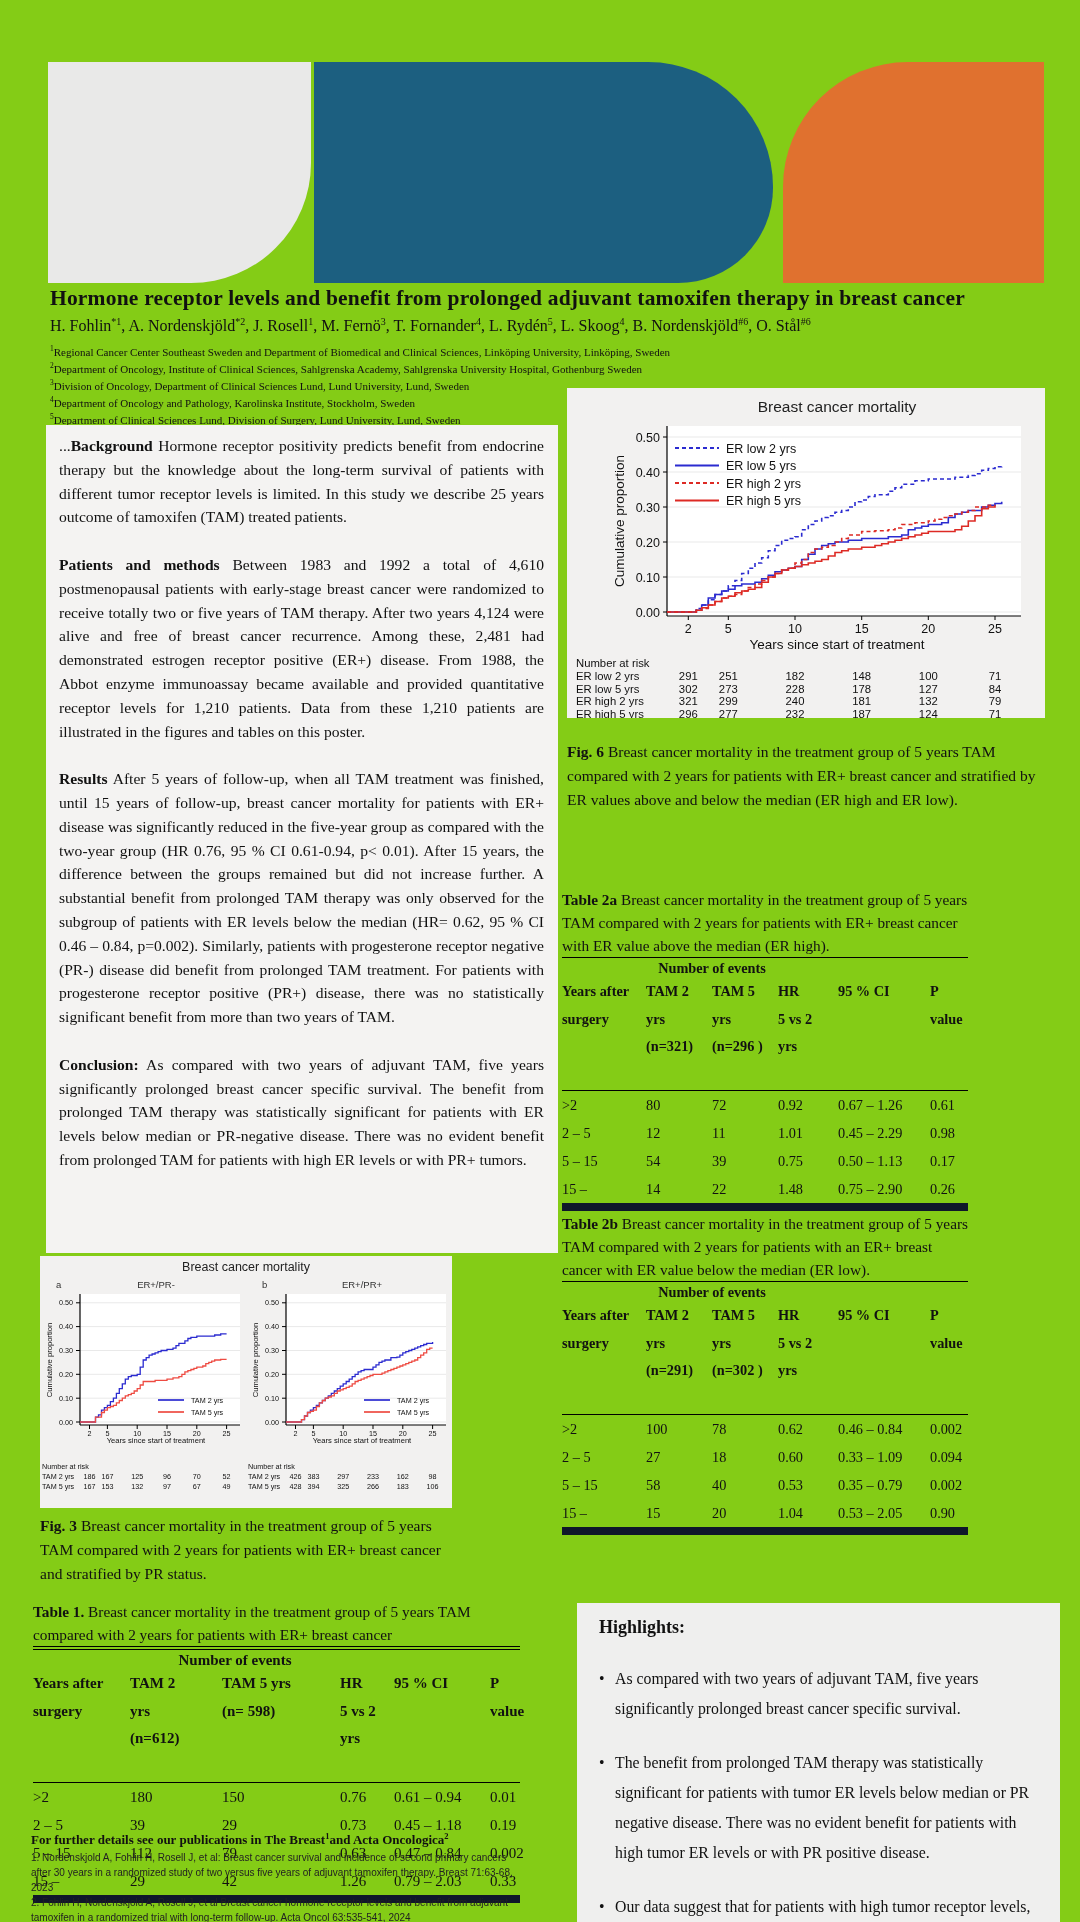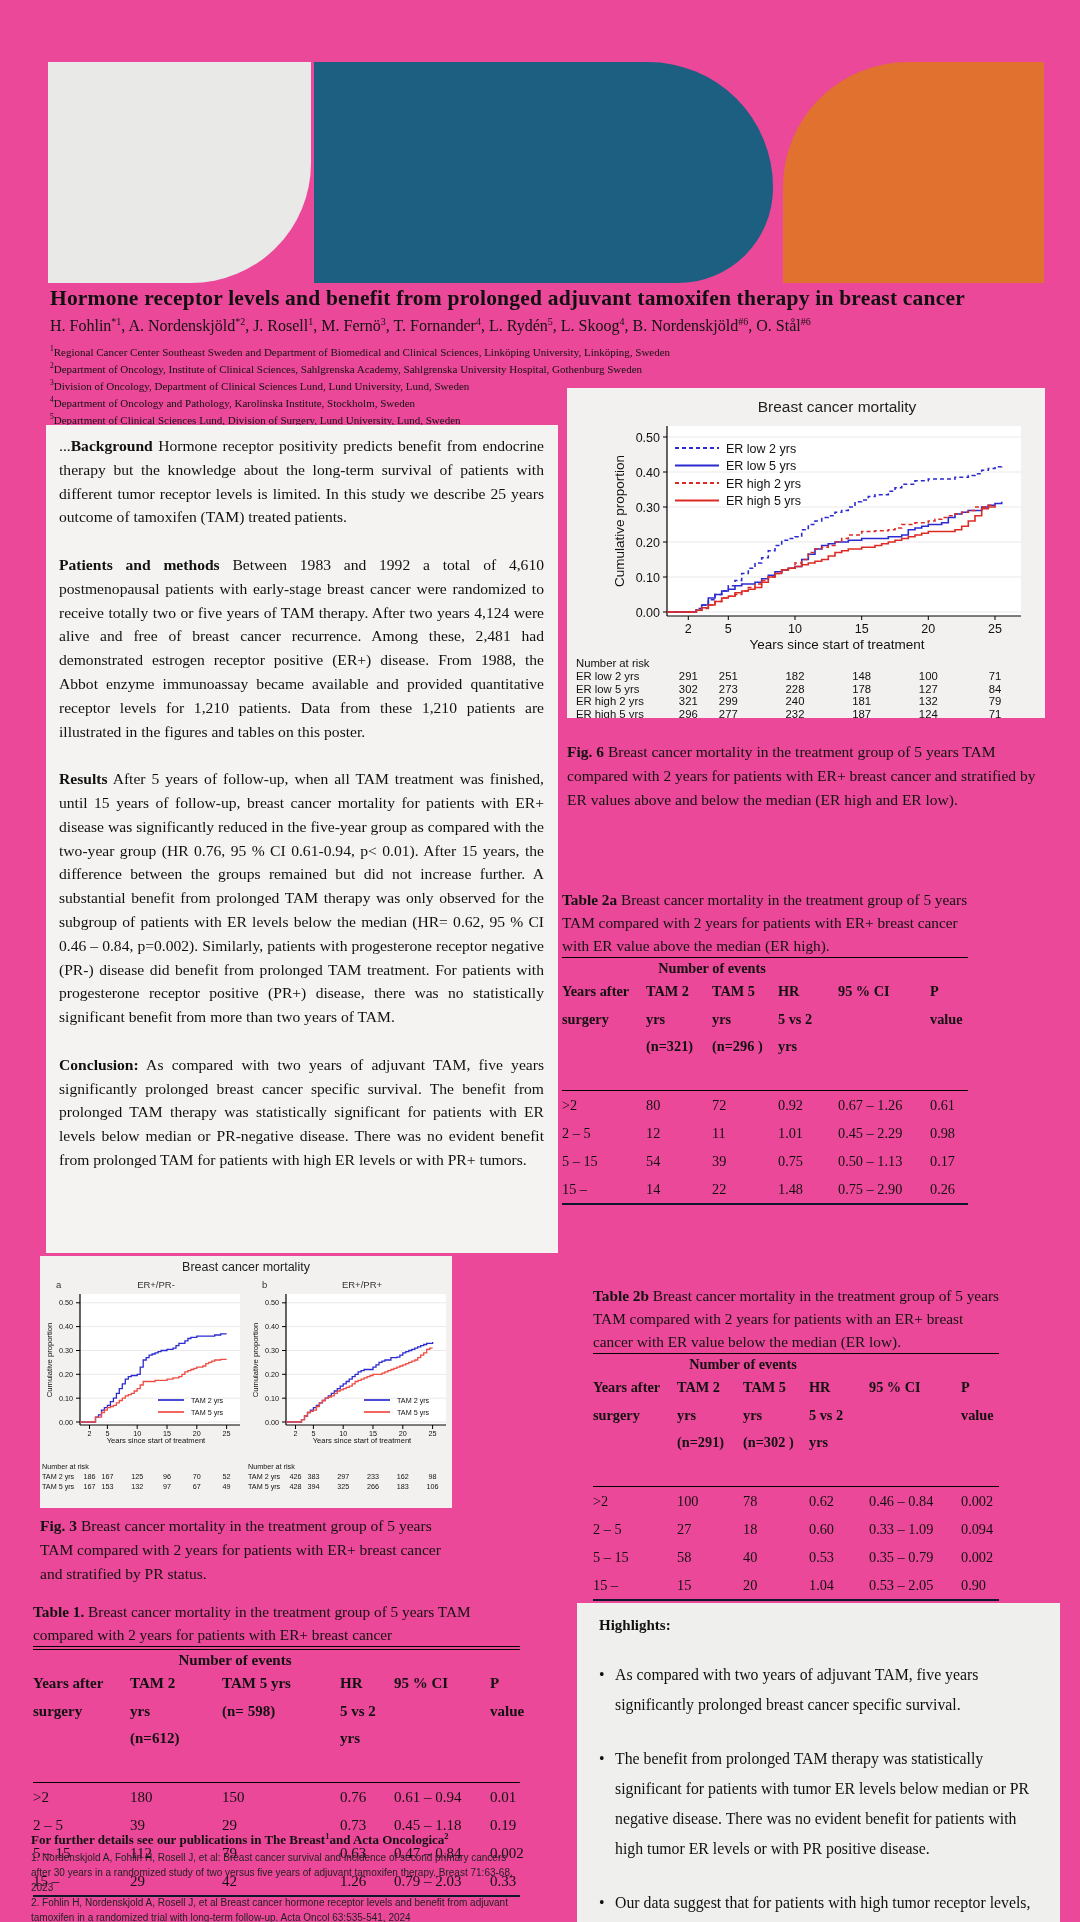--- a/index.html
+++ b/index.html
@@ -1,16 +1,16 @@
 <!DOCTYPE html>
 <html><head>
 <meta charset="utf-8">
 <style>
   html,body{margin:0;padding:0;background:#ffffff;}
-  .poster{position:relative;width:1080px;height:1922px;background:#ec4899;overflow:hidden;
+  .poster{position:relative;width:1080px;height:1922px;background:#84cc16;overflow:hidden;
           font-family:"Liberation Serif",serif;color:#111;}
   .abs{position:absolute;}
   
   .shape{position:absolute;top:62px;height:221px;}
   .shape-gray{left:48px;width:263px;background:#e9e9e8;border-radius:0 0 120px 0;}
   .shape-teal{left:314px;width:459px;background:#1c5f80;border-radius:0 125px 95px 0;}
   .shape-orange{left:783px;width:261px;background:#e0712f;border-radius:125px 0 0 0;}
   
   .title{left:50px;top:286px;width:1010px;font-size:21.5px;font-weight:bold;letter-spacing:.2px;}
   .authors{left:50px;top:316px;width:1000px;font-size:16px;}
@@ -22,40 +22,40 @@
             padding:9px 14px 10px 13px;font-size:15.6px;line-height:23.8px;text-align:justify;}
   .abstract p{margin:0 0 23.8px 0;}
   .abstract p:last-child{margin-bottom:8px;}
   
   .fig2-panel{left:567px;top:388px;width:478px;height:330px;background:#f2f1f0;}
   .caption{font-size:15.5px;line-height:24px;text-align:left;}
   .fig2-caption{left:567px;top:740px;width:478px;}
   .fig3-caption{left:40px;top:1514px;width:420px;}
   
   .tbl-caption{font-size:15.3px;line-height:23px;}
-  .sci-table{display:grid;border-bottom:2px solid #0f172a;font-size:14.3px;}
+  .sci-table{display:grid;border-bottom:8px solid #0f172a;font-size:14.3px;}
   .sci-table .gcell{font-weight:bold;padding:2px 0 1px 0;}
   .sci-table .hcell{font-weight:bold;line-height:27.5px;border-bottom:1.6px solid #000;padding-bottom:2px;}
   .sci-table .bcell{padding:6px 0 5px 0;white-space:nowrap;}
   .rule-top{border-top:1.8px solid #000;}
   .rule-top-double{border-top:4px double #000;}
   .t2a-wrap{left:562px;top:888px;width:406px;}
-  .t2b-wrap{left:562px;top:1284px;width:406px;margin-left:31px;}
+  .t2b-wrap{left:562px;top:1212px;width:406px;}
   .t1-wrap{left:33px;top:1600px;width:487px;}
   .t1-wrap .sci-table{font-size:15px;}
   
   .fig3-panel{left:40px;top:1256px;width:412px;height:252px;background:#f2f1f0;}
   .fig3-title{position:absolute;left:0;top:4px;width:100%;text-align:center;
               font-family:"Liberation Sans",sans-serif;font-size:12.5px;color:#222;}
   .fig3-a{position:absolute;left:0;top:20px;}
   .fig3-b{position:absolute;left:206px;top:20px;}
   
   .highlights{left:577px;top:1603px;width:483px;height:319px;background:#efefee;box-sizing:border-box;
               padding:14px 20px 0 22px;}
-  .highlights h3{margin:0 0 26px 0;font-size:15px;}
+  .highlights h3{margin:0 0 26px 0;font-size:18px;}
   .hl-item{display:flex;font-size:15.8px;line-height:30px;margin-bottom:24px;}
   .hl-bullet{width:16px;flex:0 0 16px;}
   
   .refs{left:31px;top:1831px;width:496px;}
   .refs-head{font-size:13px;font-weight:bold;margin-bottom:2px;}
   .refs-head sup{font-size:8.5px;}
   .ref-item{font-family:"Liberation Sans",sans-serif;font-size:10px;line-height:15px;color:#222;}
   svg text{font-family:"Liberation Sans",sans-serif;}
 </style>
 </head>

